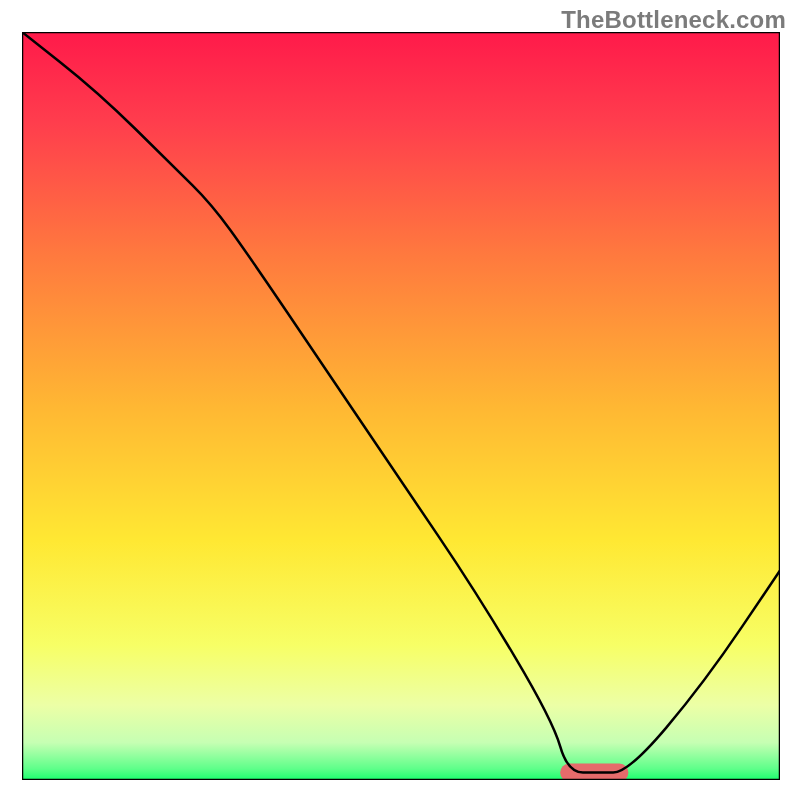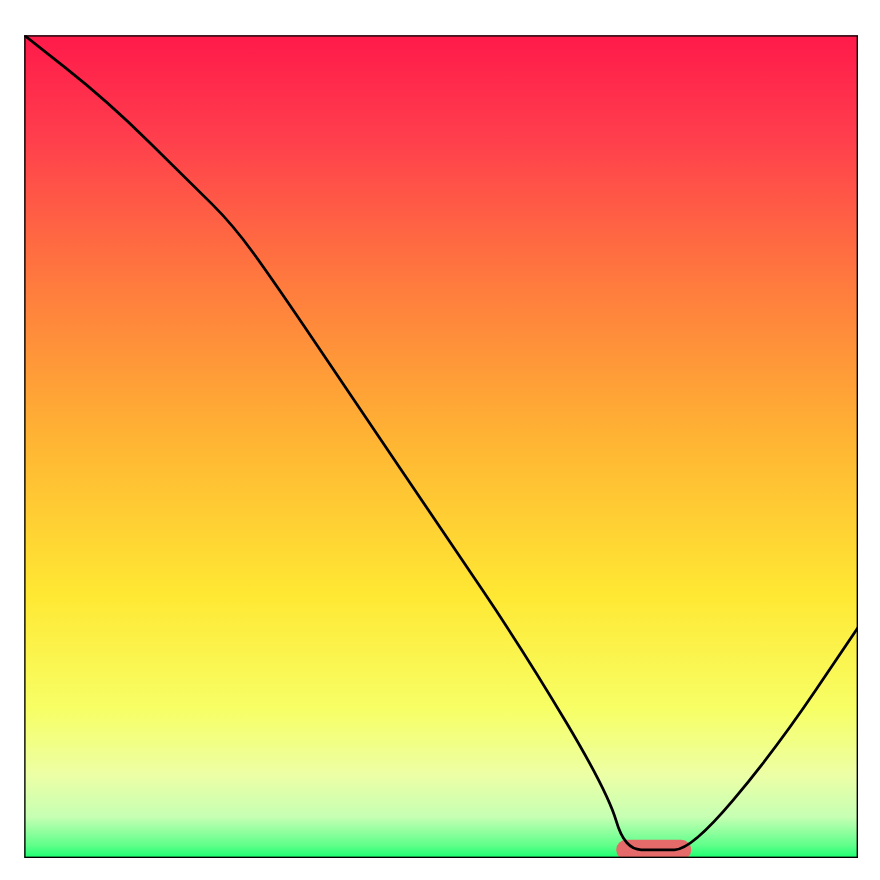--- a/index.html
+++ b/index.html
@@ -51,20 +51,21 @@
   .frame {
     fill: none;
     stroke: #000000;
     stroke-width: 2.5;
   }
 </style>
 </head>
 <body>
 
 <div class="container">
+  <div class="watermark">TheBottleneck.com</div>
   <div class="plot">
     <svg viewBox="0 0 758 748" preserveAspectRatio="none">
       <defs>
         <linearGradient id="bg-grad" x1="0" y1="0" x2="0" y2="1">
             <stop offset="0%" stop-color="#ff1a4a"></stop>
             <stop offset="12%" stop-color="#ff3d4d"></stop>
             <stop offset="30%" stop-color="#ff7a3e"></stop>
             <stop offset="50%" stop-color="#ffb733"></stop>
             <stop offset="68%" stop-color="#ffe833"></stop>
             <stop offset="82%" stop-color="#f7ff66"></stop>

